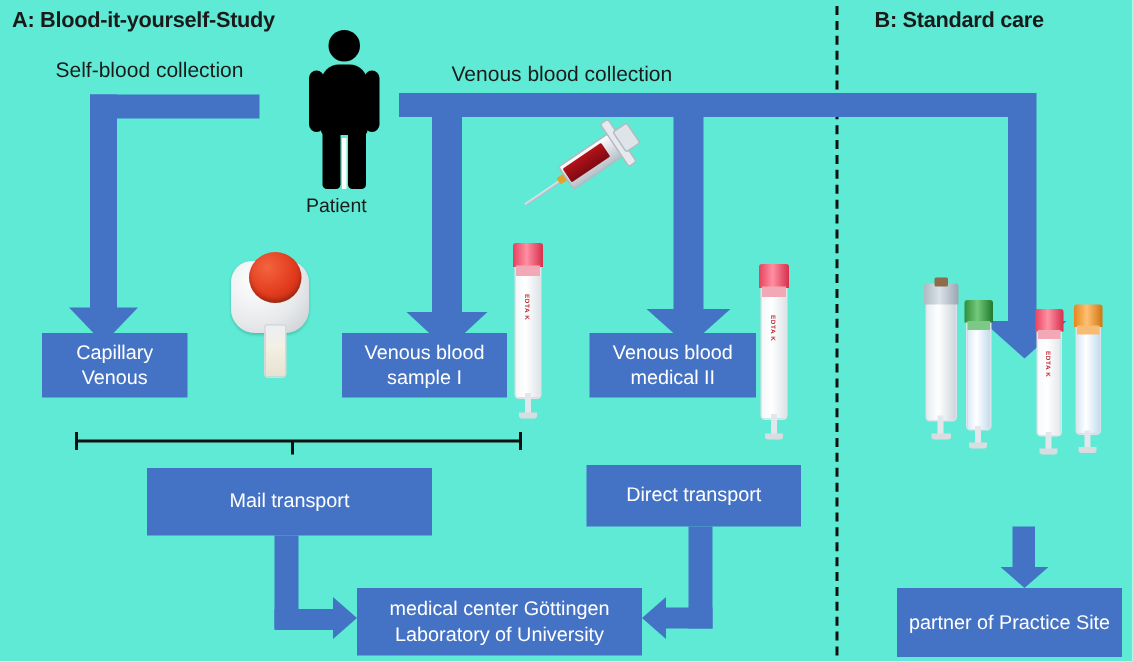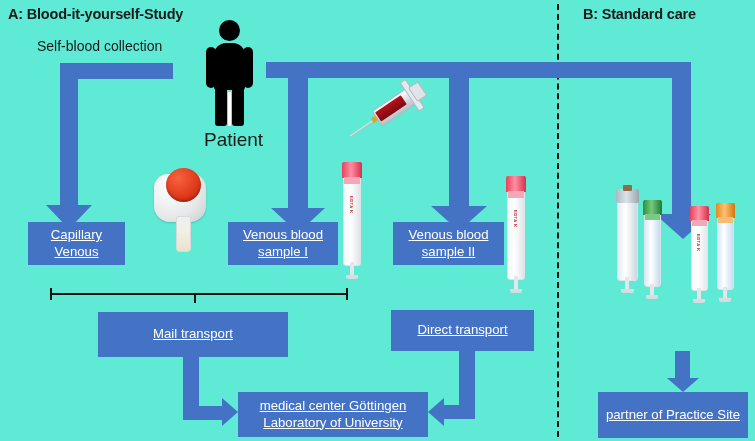--- a/index.html
+++ b/index.html
@@ -5,21 +5,21 @@
   html,body{margin:0;padding:0;background:#ffffff;}
   body{font-family:"Liberation Sans","DejaVu Sans",sans-serif;}
   #stage{position:relative;width:755px;height:441px;background:#5eead4;overflow:hidden;}
 
   .ttl{position:absolute;font-weight:bold;font-size:14.5px;color:#1a1a1a;white-space:nowrap;letter-spacing:-0.2px;}
   .lbl{position:absolute;font-size:14px;color:#1a1a1a;white-space:nowrap;}
 
   .box{position:absolute;background:#4472C4;color:#ffffff;display:flex;align-items:center;
        justify-content:center;text-align:center;font-size:13.2px;line-height:1.25;
        box-sizing:border-box;padding:2px 4px;}
-  .box span{display:block;text-decoration:underline;}
+  .box span{display:block;}
 
   .bar{position:absolute;background:#4472C4;}
 
   .arrowhead{position:absolute;width:0;height:0;}
   .ah-down{border-left:solid transparent;border-right:solid transparent;border-top:solid #4472C4;}
   .ah-left{border-top:solid transparent;border-bottom:solid transparent;border-right:solid #4472C4;}
 
   .dashed{position:absolute;border-left:2.2px dashed #111;}
 
   .brace{position:absolute;}
@@ -66,21 +66,22 @@
 </style>
 </head>
 <body>
 
 <div id="stage">
 
   <div class="ttl" style="left:8px;top:6px;">A: Blood-it-yourself-Study</div>
   <div class="ttl" style="left:583px;top:6px;">B: Standard care</div>
 
   <div class="lbl" style="left:37px;top:38px;">Self-blood collection</div>
-  <div class="lbl" style="left:204px;top:129px;font-size:19px;">Patient</div>
+  <div class="lbl" style="left:301px;top:41px;">Venous blood collection</div>
+  <div class="lbl" style="left:204px;top:129px;font-size:13px;">Patient</div>
 
   <div class="dashed" style="left:557px;top:4px;height:433px;"></div>
 
   <div class="patient" style="left:203px;top:20px;width:52px;height:106px;">
     <div class="p-head" style="left:16px;top:0px;width:21px;height:21px;"></div>
     <div class="p-body" style="left:11px;top:23px;width:31px;height:47px;"></div>
     <div class="p-arm" style="left:3px;top:27px;width:10px;height:41px;"></div>
     <div class="p-arm" style="left:40px;top:27px;width:10px;height:41px;"></div>
     <div class="p-leg" style="left:12px;top:64px;width:12px;height:42px;"></div>
     <div class="p-leg" style="left:29px;top:64px;width:12px;height:42px;"></div>
@@ -178,21 +179,21 @@
   <div class="box" style="left:228px;top:222px;width:110px;height:43px;">
     <div>
       <span>Venous blood</span>
       <span>sample I</span>
     </div>
   </div>
 
   <div class="box" style="left:393px;top:222px;width:111px;height:43px;">
     <div>
       <span>Venous blood</span>
-      <span>sample II</span>
+      <span>medical II</span>
     </div>
   </div>
 
   <div class="brace" style="left:50px;top:288px;width:298px;height:14px;">
     <div class="bh"></div>
     <div class="bl" style="left:0;"></div>
     <div class="bl" style="right:0;"></div>
     <div class="tick" style="left:144px;"></div>
   </div>
 

